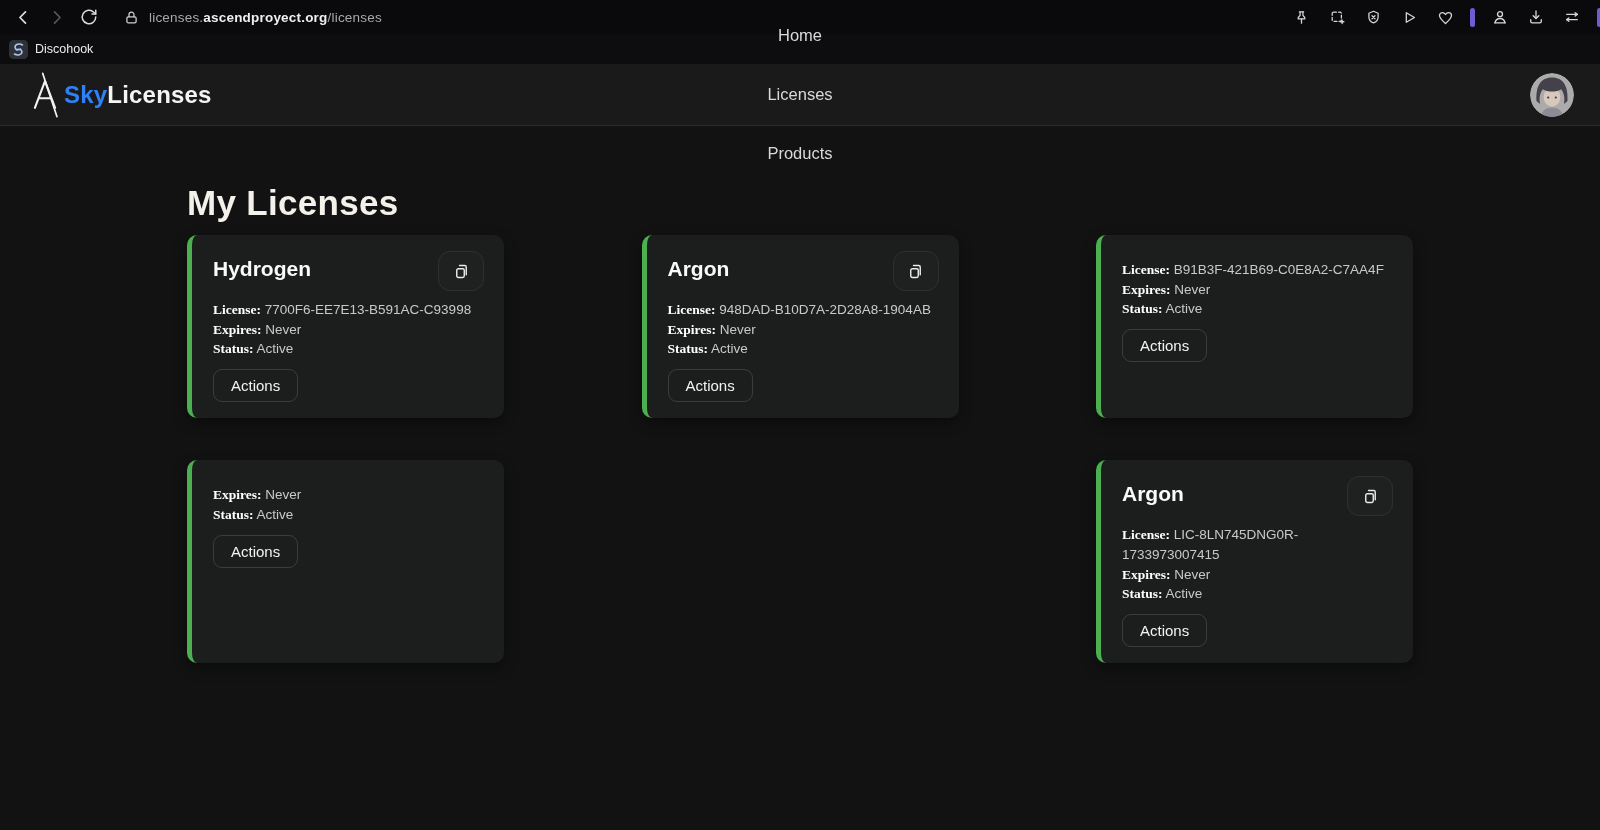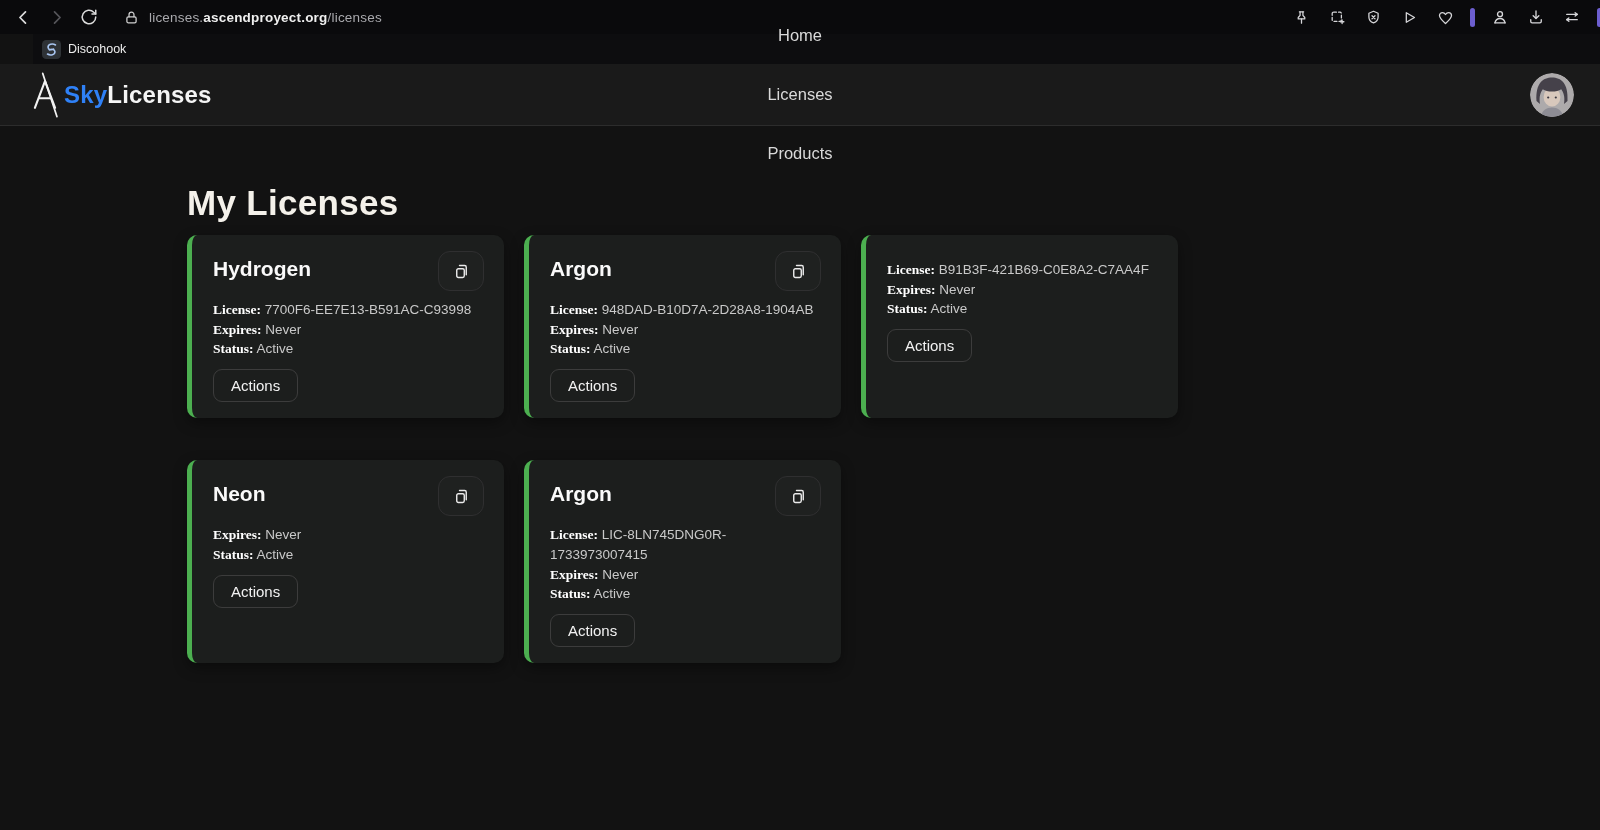--- a/index.html
+++ b/index.html
@@ -19,41 +19,41 @@
   .nav-btn.disabled{ color:#55555a; }
   .urlbox{ display:flex; align-items:center; gap:9px; margin-left:12px; }
   .url-text{ font-size:13.5px; letter-spacing:.2px; color:#a9a9ad; white-space:nowrap; }
   .url-text .domain{ color:#efefef; font-weight:700; }
   .chrome-right{ margin-left:auto; display:flex; align-items:center; gap:14px; }
   .tool-ic{ width:22px; height:22px; display:flex; align-items:center; justify-content:center;
     background:none; border:none; color:#d6d6d9; cursor:pointer; }
   .purple-bar{ width:5px; height:19px; border-radius:3px; background:#6c5ecf; }
   .purple-bar.edge{ margin-right:-14px; }
   
-  .bookmarks-bar{ height:30px; background:#0d0d0f; display:flex; align-items:center; padding:0 9px; gap:7px;margin-left:33px; }
+  .bookmarks-bar{ height:30px; background:#0d0d0f; display:flex; align-items:center; padding:0 9px; gap:7px; }
   .bm-item{ display:flex; align-items:center; gap:7px; background:none; border:none; cursor:pointer; }
   .bm-label{ font-size:12.5px; color:#ececec; }
   
   .site-header{
     height:62px; background:#1a1a1a; border-bottom:1px solid #2c2c2c;
     display:flex; align-items:center; padding:0 26px; position:relative;
   }
   .brand{ display:flex; align-items:center; cursor:pointer; }
   .brand-name{ font-size:24px; font-weight:800; letter-spacing:.2px; color:#f5f5f5; }
   .brand-accent{ color:#2f81f7; }
   .main-nav{ position:absolute; left:50%; transform:translateX(-50%);
     display:flex; gap:40px;flex-direction:column; }
   .nav-link{ background:none; border:none; color:#d9d9d9; font-size:16.5px;
     font-family:inherit; cursor:pointer; }
   .avatar{ margin-left:auto; width:44px; height:44px; border-radius:50%; overflow:hidden;
     cursor:pointer; flex:0 0 auto; }
   
   .main-wrap{ width:1226px; margin:0 auto; padding-top:57px; }
   .page-title{ font-size:35px; font-weight:800; color:#f4f1ea; letter-spacing:.3px; }
-  .license-grid{ display:flex; flex-wrap:wrap; justify-content:flex-start;
+  .license-grid{ display:flex; flex-wrap:wrap; justify-content:space-between;
     gap:42px 20px; margin-top:12px; }
   .license-card{
     width:317px; min-height:167px; background:#1c1e1d; border-radius:10px;
     border-left:5px solid #4caf50; padding:16px 20px 16px 21px;
     box-shadow:0 5px 14px rgba(0,0,0,.38);
   }
   .card-head{ display:flex; justify-content:space-between; align-items:flex-start; }
   .card-title{ font-size:21px; font-weight:700; color:#fafafa; margin-top:6px; }
   .copy-btn{ width:46px; height:40px; border-radius:12px; border:1px solid #2f2f30;
     background:rgba(255,255,255,0.015); color:#eaeaea; display:flex; align-items:center;
@@ -234,29 +234,20 @@
   <section class="license-card">
     <div class="card-meta">
       <div><b>License:</b> <span>B91B3F-421B69-C0E8A2-C7AA4F</span></div>
       <div><b>Expires:</b> <span>Never</span></div>
       <div><b>Status:</b> <span>Active</span></div>
     </div>
     <button class="actions-btn">Actions</button>
   </section>
 
   <section class="license-card">
-    <div class="card-head">
-      <h2 class="card-title">Neon</h2>
-      <button class="copy-btn">
-        <svg width="19" height="19" viewBox="0 0 24 24" fill="none" stroke="currentColor" stroke-width="1.8" stroke-linecap="round" stroke-linejoin="round">
-              <rect x="6" y="8.5" width="9.5" height="11" rx="2"></rect>
-              <path d="M9.5 4.5H16a2 2 0 0 1 2 2v9.5"></path>
-            </svg>
-      </button>
-    </div>
     <div class="card-meta">
       <div><b>Expires:</b> <span>Never</span></div>
       <div><b>Status:</b> <span>Active</span></div>
     </div>
     <button class="actions-btn">Actions</button>
   </section>
 
   <section class="license-card">
     <div class="card-head">
       <h2 class="card-title">Argon</h2>

